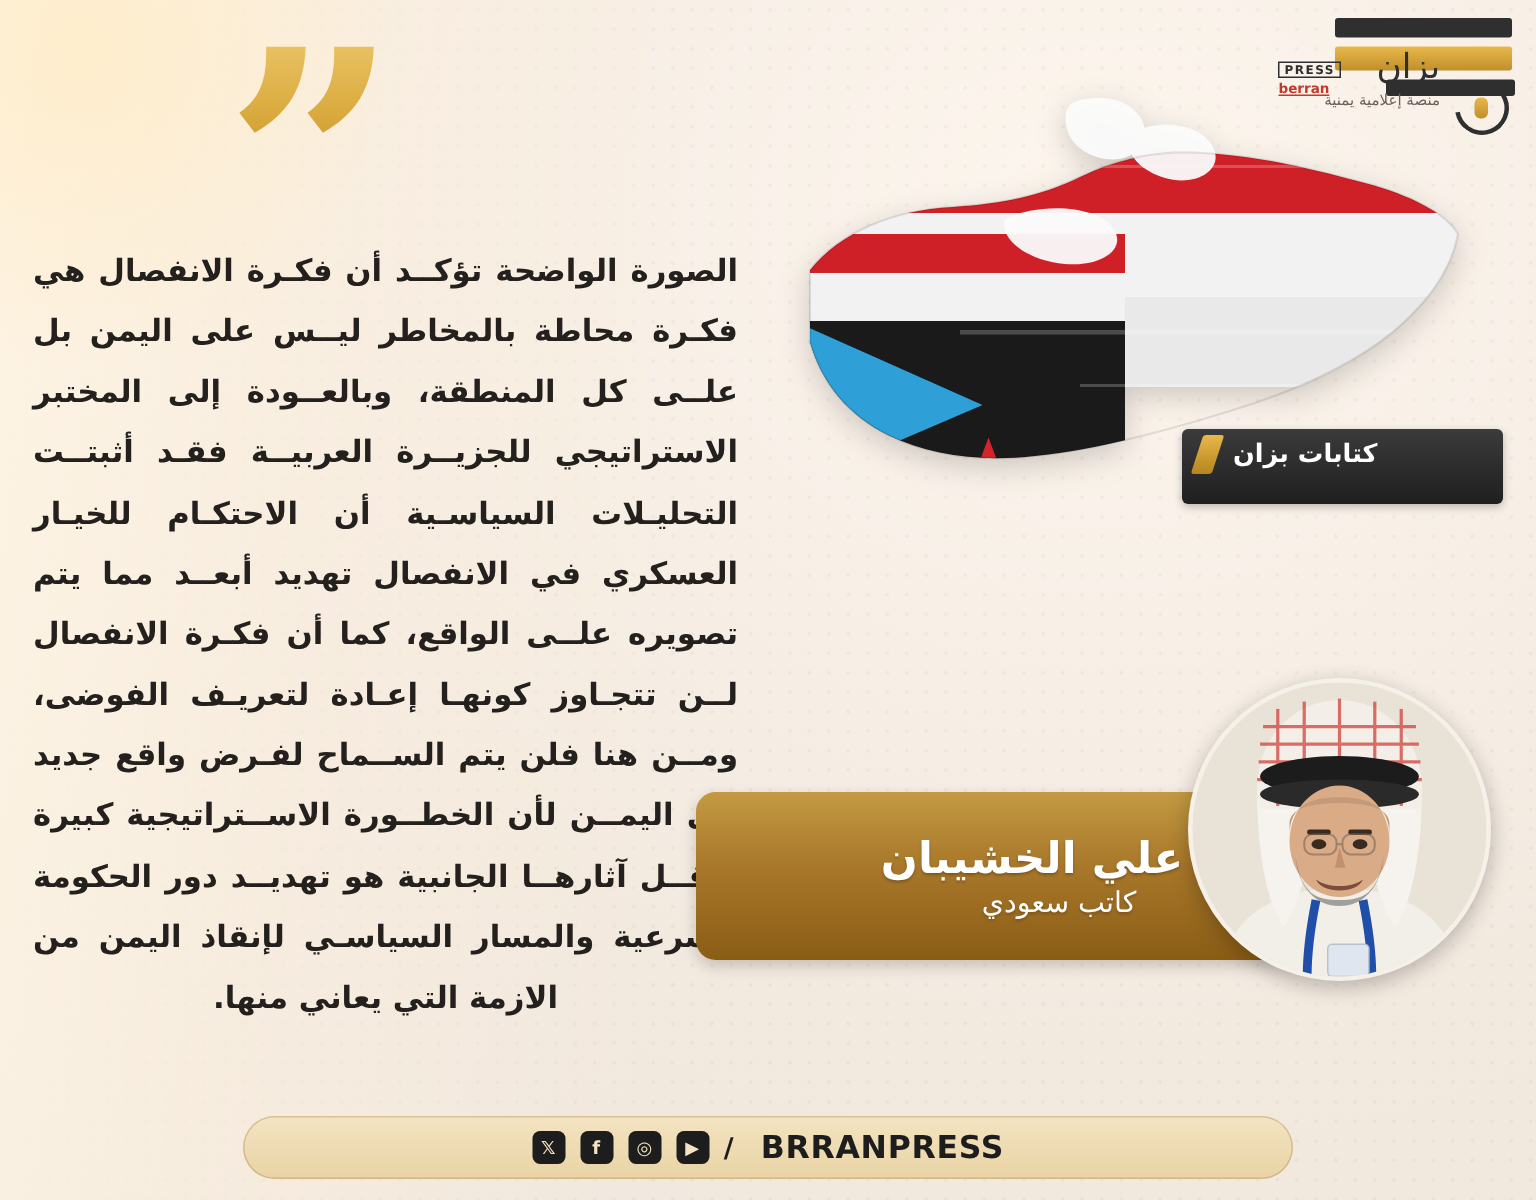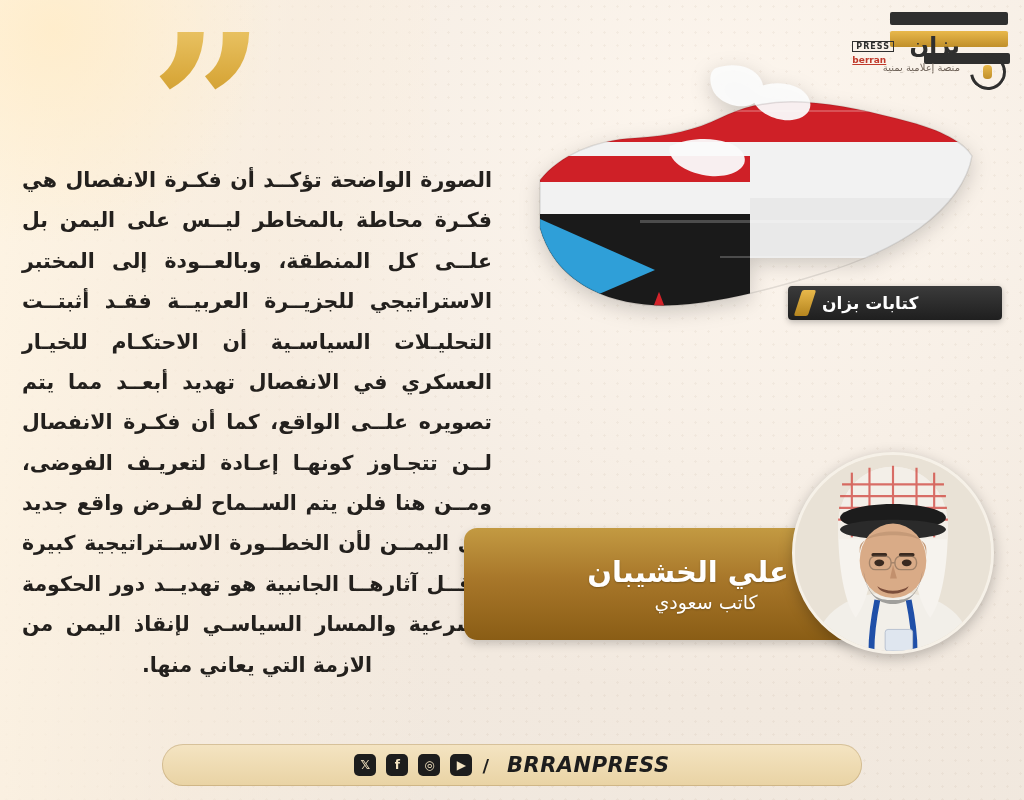--- a/index.html
+++ b/index.html
@@ -69,21 +69,21 @@
     transform: rotate(35deg);
   }
   .logo-mark .dot {
     position:absolute; left: 13px; top: 11px; width: 9px; height: 14px;
     background: linear-gradient(180deg,#e8b84b,#c08f2a); border-radius: 4px;
   }
   .brand-ar {
     position:absolute; right: 52px; top: 26px; text-align: right; direction: rtl;
   }
   .brand-ar .name {
-    font-size: 23px; font-weight: bold; color: #2f2f2f; line-height: 1;
+    font-size: 23px; font-weight: normal; color: #2f2f2f; line-height: 1;
   }
   .brand-ar .sub {
     font-size: 10px; color: #6e6258; margin-top: 5px; letter-spacing: .4px;
   }
   .press-badge {
     position:absolute; right: 118px; top: 26px; text-align: left; direction: ltr;
   }
   .press-badge .pb-top {
     font-size: 8px; letter-spacing: 1px; color:#2f2f2f; border:1px solid #2f2f2f;
     padding: 0 3px; display:inline-block; font-weight:bold;
@@ -138,21 +138,21 @@
   
   .tag-pill {
     position: absolute;
     right: 22px;
     top: 286px;
     height: 34px;
     min-width: 190px;
     background: linear-gradient(180deg,#3b3b3b,#1f1f1f);
     border-radius: 4px;
     display:flex; align-items:center; justify-content:flex-end;
-    padding: 0 14px 0 10px;
+    padding: 0 14px 16px 10px;
     gap: 10px;
     box-shadow: 0 2px 6px rgba(0,0,0,.25);
   }
   .tag-pill .txt {
     color:#fff; font-size:17px; font-weight:bold;
   }
   .tag-pill .slash {
     width: 14px; height: 26px;
     background: linear-gradient(180deg,#e8b84b,#b5851f);
     transform: skewX(-18deg);
@@ -249,21 +249,20 @@
     background: #1d1d1d;
     display:flex; align-items:center; justify-content:center;
     color: #f4e4c2; font-size: 12px; font-weight: bold;
   }
   .footer .handle {
     margin-left: 8px;
     font-size: 21px;
     font-weight: bold;
     color: #1d1d1d;
     letter-spacing: .5px;
-    font-style: italic;
   }
   .footer .sep { color:#1d1d1d; font-weight:bold; font-size:18px; }
 </style>
 </head>
 <body>
 
 <div class="canvas">
   <div class="left-wash"></div>
   <div class="corner-fade"></div>
 

